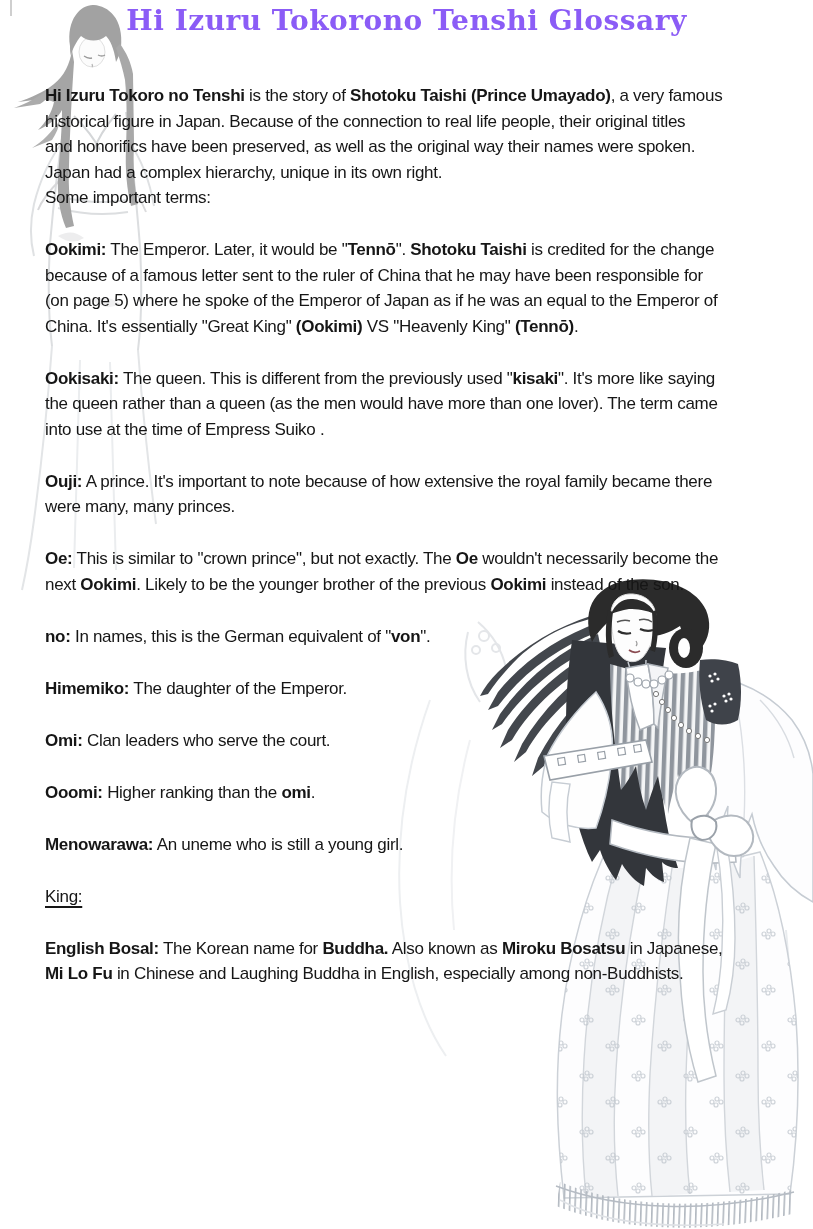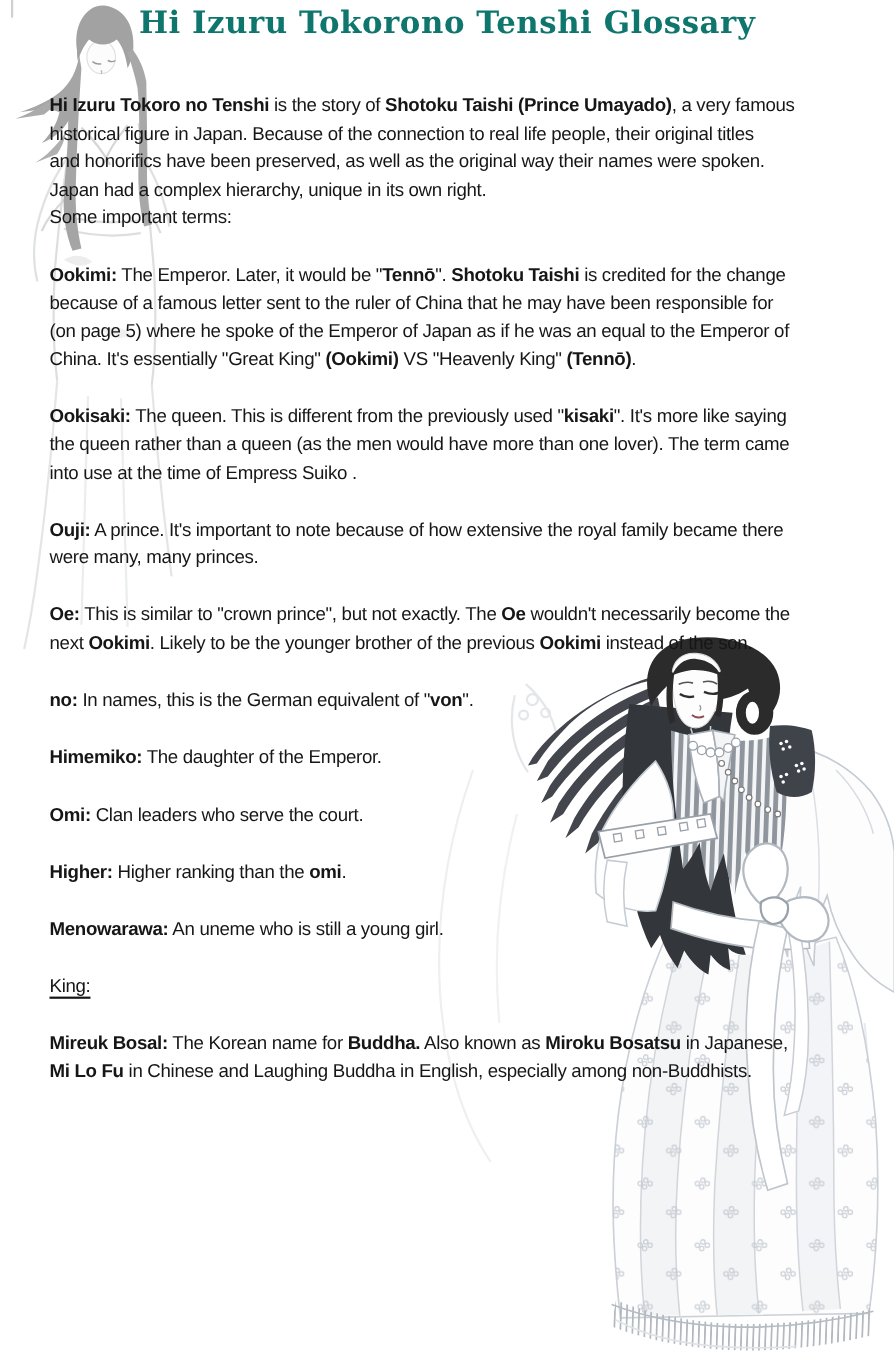--- a/index.html
+++ b/index.html
@@ -1,21 +1,21 @@
 <!DOCTYPE html>
 <html><head>
 <meta charset="utf-8">
 <style>
   html,body{margin:0;padding:0;background:#ffffff;}
   .page{position:relative;width:813px;height:1229px;background:#ffffff;overflow:hidden;
         font-family:"Liberation Sans",sans-serif;color:#161616;}
   .art{position:absolute;top:0;left:0;z-index:0;}
   .page-title{position:absolute;top:4px;left:0;right:0;margin:0;z-index:2;
         text-align:center;font-family:"DejaVu Serif",serif;font-weight:bold;
-        font-size:28px;letter-spacing:.5px;color:#0f766e;}
+        font-size:28px;letter-spacing:.5px;color:#8b5cf6;}
   .content{position:absolute;top:83px;left:45px;width:728px;z-index:2;}
   .content p{margin:0 0 26.5px 0;font-size:17px;line-height:25.5px;
         letter-spacing:-0.3px;white-space:pre-wrap;}
   .content .b{font-weight:bold;margin-top:44px;}
   .content .u{text-decoration:underline;text-underline-offset:4px;text-decoration-thickness:1.5px;}
 </style>
 </head>
 <body>
 
 <div class="page">
@@ -217,19 +217,19 @@
     <p><span class="b">Ookisaki:</span><span> The queen. This is different from the previously used "</span><span class="b">kisaki</span><span>". It's more like saying
 the queen rather than a queen (as the men would have more than one lover). The term came
 into use at the time of Empress Suiko .</span></p>
     <p><span class="b">Ouji:</span><span> A prince. It's important to note because of how extensive the royal family became there
 were many, many princes.</span></p>
     <p><span class="b">Oe:</span><span> This is similar to "crown prince", but not exactly. The </span><span class="b">Oe</span><span> wouldn't necessarily become the
 next </span><span class="b">Ookimi</span><span>. Likely to be the younger brother of the previous </span><span class="b">Ookimi</span><span> instead of the son.</span></p>
     <p><span class="b">no:</span><span> In names, this is the German equivalent of "</span><span class="b">von</span><span>".</span></p>
     <p><span class="b">Himemiko:</span><span> The daughter of the Emperor.</span></p>
     <p><span class="b">Omi:</span><span> Clan leaders who serve the court.</span></p>
-    <p><span class="b">Higher:</span><span> Higher ranking than the </span><span class="b">omi</span><span>.</span></p>
+    <p><span class="b">Ooomi:</span><span> Higher ranking than the </span><span class="b">omi</span><span>.</span></p>
     <p><span class="b">Menowarawa:</span><span> An uneme who is still a young girl.</span></p>
     <p><span class="u">King:</span></p>
-    <p><span class="b">Mireuk Bosal:</span><span> The Korean name for </span><span class="b">Buddha.</span><span> Also known as </span><span class="b">Miroku Bosatsu</span><span> in Japanese,
+    <p><span class="b">English Bosal:</span><span> The Korean name for </span><span class="b">Buddha.</span><span> Also known as </span><span class="b">Miroku Bosatsu</span><span> in Japanese,
 </span><span class="b">Mi Lo Fu</span><span> in Chinese and Laughing Buddha in English, especially among non-Buddhists.</span></p>
   </div>
 </div>
 
 </body></html>

